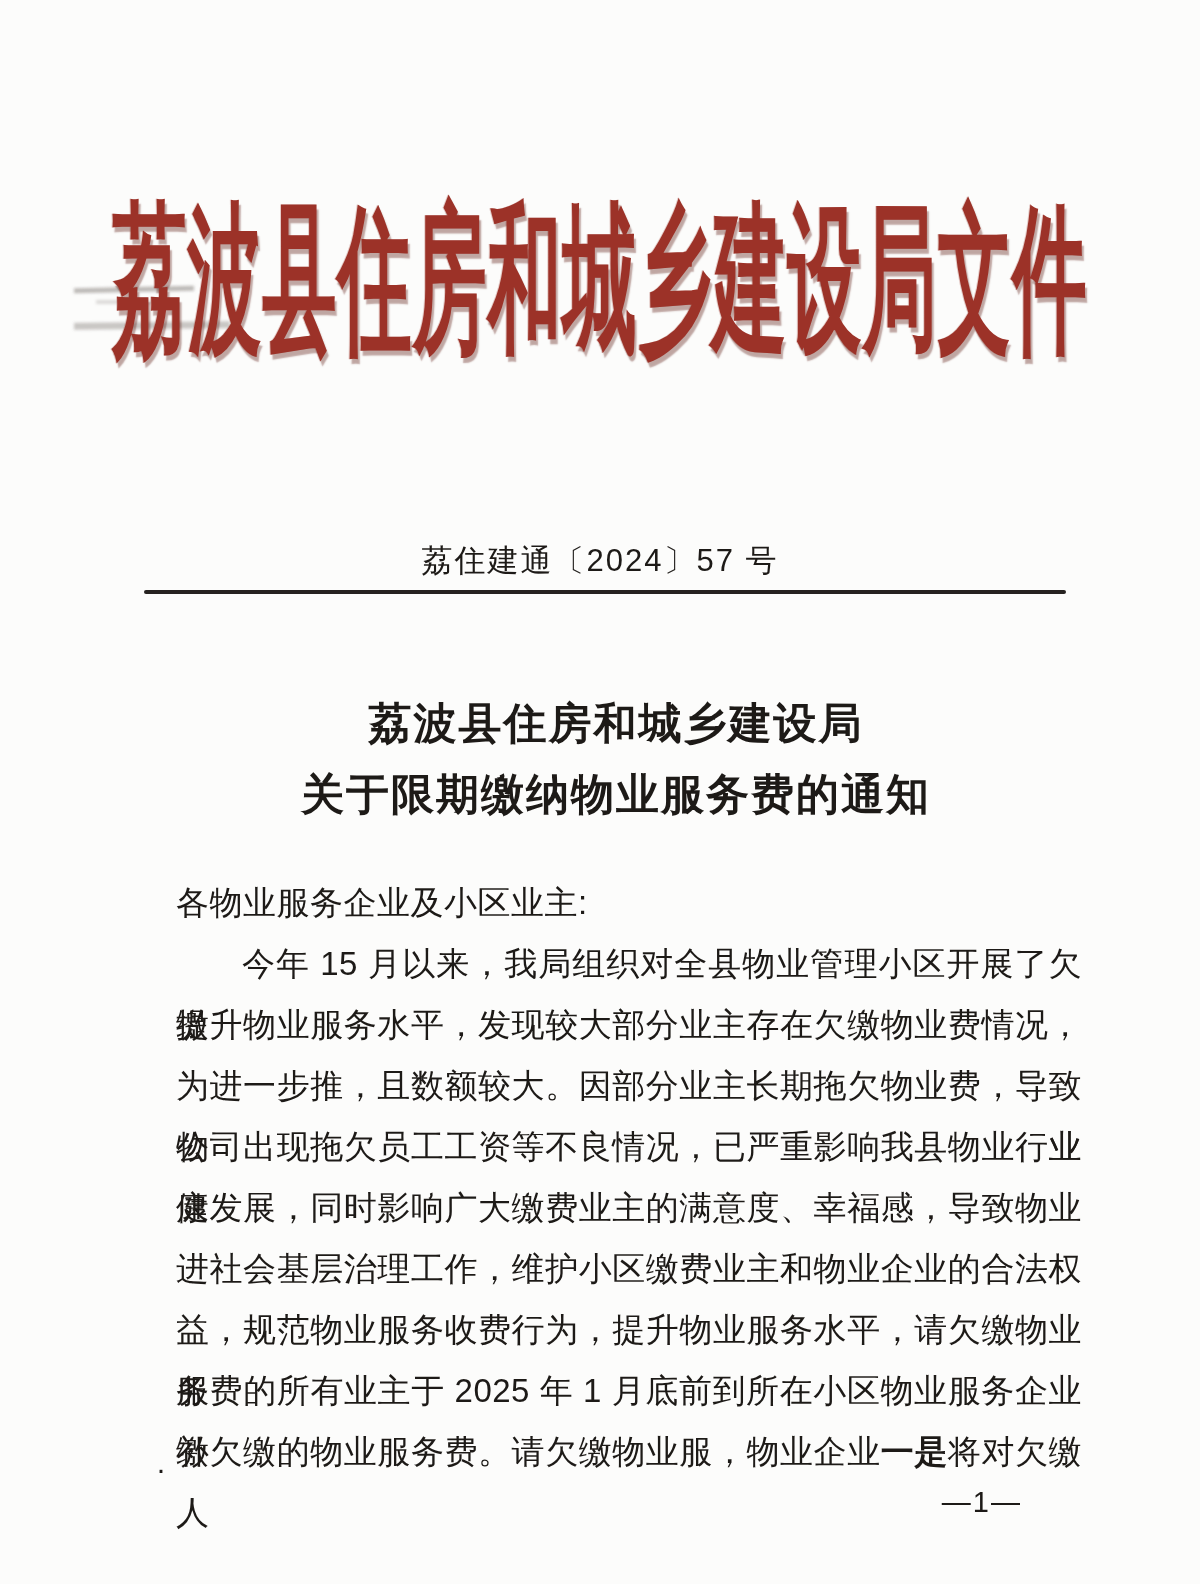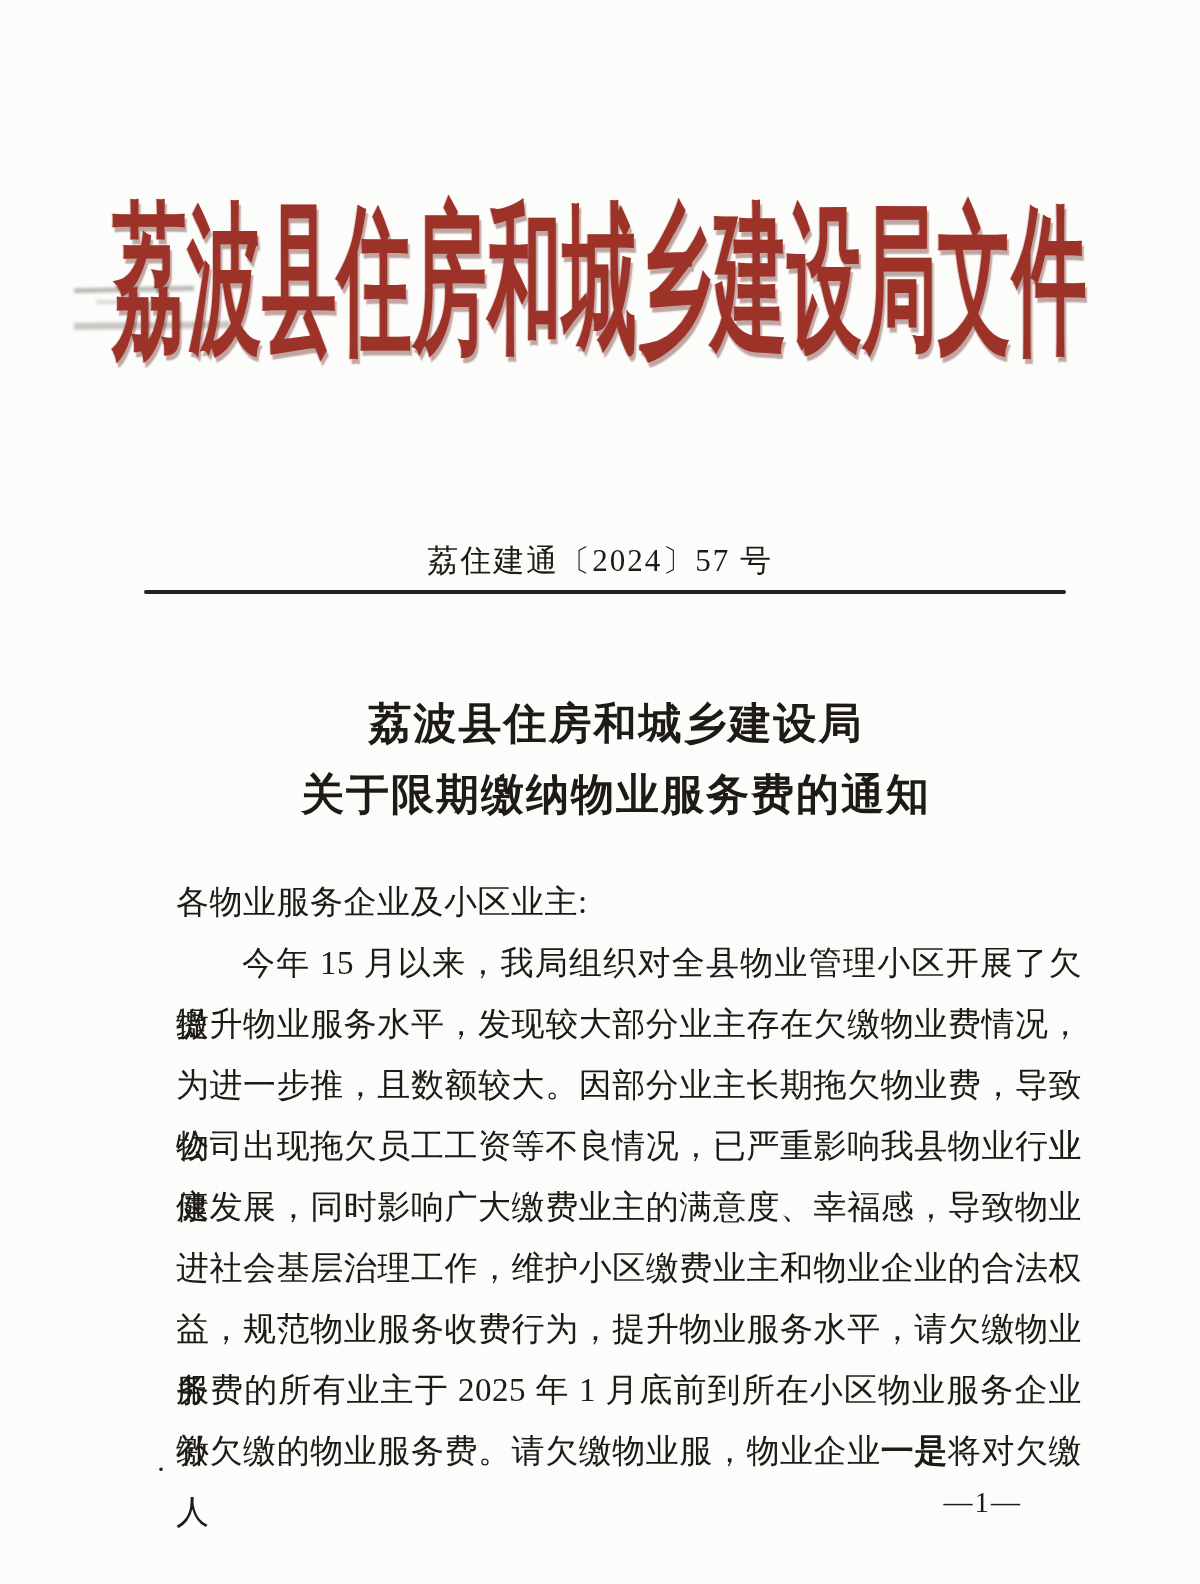--- a/index.html
+++ b/index.html
@@ -3,21 +3,21 @@
 <meta charset="utf-8">
 <style>
   html, body { margin: 0; padding: 0; }
   .page {
     position: relative;
     width: 1200px;
     height: 1584px;
     margin: 0 auto;
     background: #fcfcfb;
     overflow: hidden;
-    font-family: Liberation Serif, serif;
+    font-family: Liberation Sans, sans-serif;
     color: #1d1a17;
   }
 
   
   .smudge { position: absolute; background: rgba(110,105,100,0.45); filter: blur(1.5px); }
   .smudge.s1 { left: 74px;  top: 287px; width: 120px; height: 5px; transform: rotate(-1.2deg); }
   .smudge.s2 { left: 74px;  top: 322px; width: 156px; height: 7px; transform: rotate(-0.6deg); opacity: .8; }
   .smudge.s3 { left: 96px;  top: 300px; width: 60px;  height: 4px; opacity: .5; }
 
   

